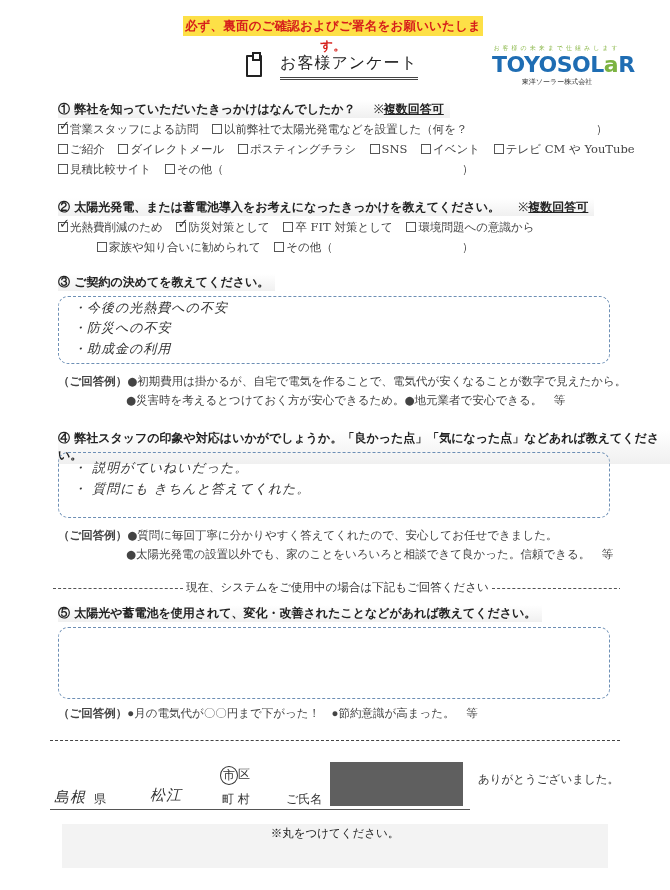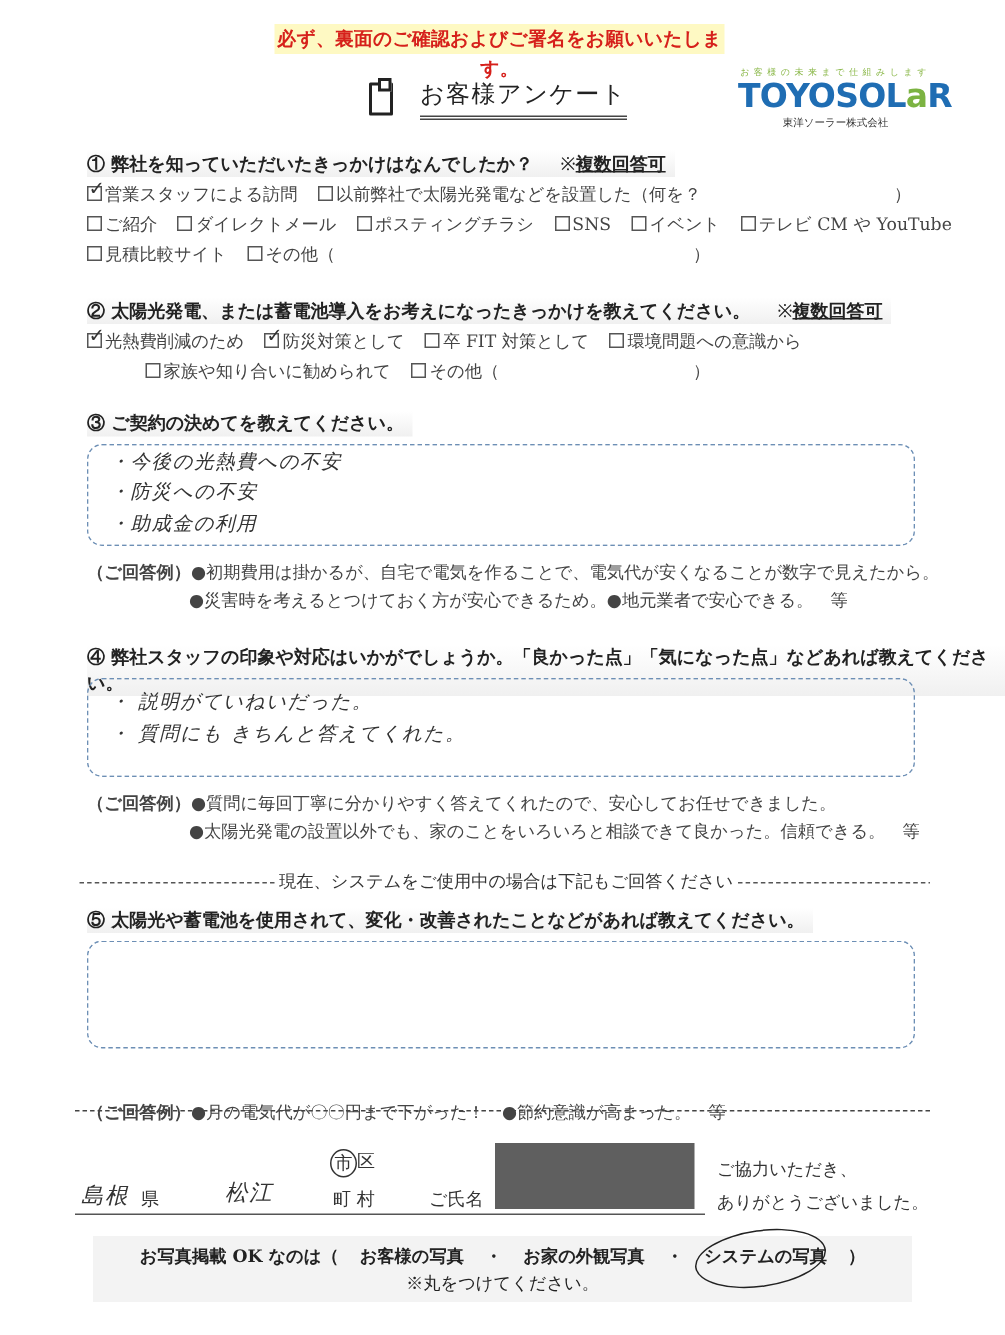--- a/index.html
+++ b/index.html
@@ -1,21 +1,21 @@
 <!DOCTYPE html>
 <html><head>
 <meta charset="utf-8">
 <style>
   * { box-sizing: border-box; margin: 0; padding: 0; }
   html, body { width: 670px; height: 890px; background: #ffffff; overflow: hidden; }
   body { position: relative; font-family: "DejaVu Serif", "Liberation Serif", serif; color: #222; }
 
   .notice {
     position: absolute; left: 183px; top: 16px; height: 20px; width: 300px;
-    background: #fef9c3; color: #d6201b; font-weight: bold; font-size: 12.5px;
+    background: #fde047; color: #d6201b; font-weight: bold; font-size: 12.5px;
     line-height: 20px; text-align: center; letter-spacing: 0.2px;
   }
 
   .title-wrap { position: absolute; left: 246px; top: 48px; height: 36px; display: flex; align-items: center; }
   .clipboard {
     width: 16px; height: 22px; border: 2px solid #222; border-radius: 1px; position: relative; margin-right: 18px;
   }
   .clipboard::before {
     content: ""; position: absolute; left: 4px; top: -5px; width: 5px; height: 5px; border: 2px solid #222; background: #fff;
   }
@@ -151,46 +151,36 @@
 </div>
 <div class="example" style="top:528px;">
   <span class="label">（ご回答例）</span><span>●質問に毎回丁寧に分かりやすく答えてくれたので、安心してお任せできました。</span>
 </div>
 <div class="example-line2" style="top:547px;">●太陽光発電の設置以外でも、家のことをいろいろと相談できて良かった。信頼できる。　等</div>
 
 <div class="divider-text"><span>現在、システムをご使用中の場合は下記もご回答ください</span></div>
 
 <div class="q-head" style="top:605px;">⑤ 太陽光や蓄電池を使用されて、変化・改善されたことなどがあれば教えてください。</div>
 <div class="ans-box" style="top:627px; height:72px;"></div>
-<div class="example" style="top:734px;">
+<div class="example" style="top:706px;font-family:Liberation Serif, serif;">
   <span class="label">（ご回答例）</span><span>●月の電気代が〇〇円まで下がった！　●節約意識が高まった。　等</span>
 </div>
 
 <div class="hr-dashed"></div>
 
 <div class="sign-area">
   <span class="sign-item hand" style="left:4px; top:28px; font-size:15px;">島根</span>
   <span class="sign-item" style="left:44px; top:31px;">県</span>
   <span class="sign-item hand" style="left:100px; top:26px; font-size:15px;">松江</span>
   <span class="sign-item" style="left:170px; top:6px; border:1px solid #333; border-radius:50%; padding:0 2px;">市</span>
   <span class="sign-item" style="left:188px; top:6px;">区</span>
   <span class="sign-item" style="left:172px; top:31px;">町 村</span>
   <span class="sign-item" style="left:236px; top:31px;">ご氏名</span>
 </div>
 <div class="redact"></div>
 
 <div class="thanks">
-  <div>ご協力いただき、</div>
   <div>ありがとうございました。</div>
 </div>
 
 <div class="photo-bar">
-  <div class="photo-line1">
-    <span>お写真掲載 OK なのは（</span>
-    <span class="photo-opt">お客様の写真</span>
-    <span>・</span>
-    <span class="photo-opt">お家の外観写真</span>
-    <span>・</span>
-    <span class="photo-opt circled">システムの写真</span>
-    <span>）</span>
-  </div>
   <div class="photo-line2">※丸をつけてください。</div>
 </div>
 
 </body></html>

